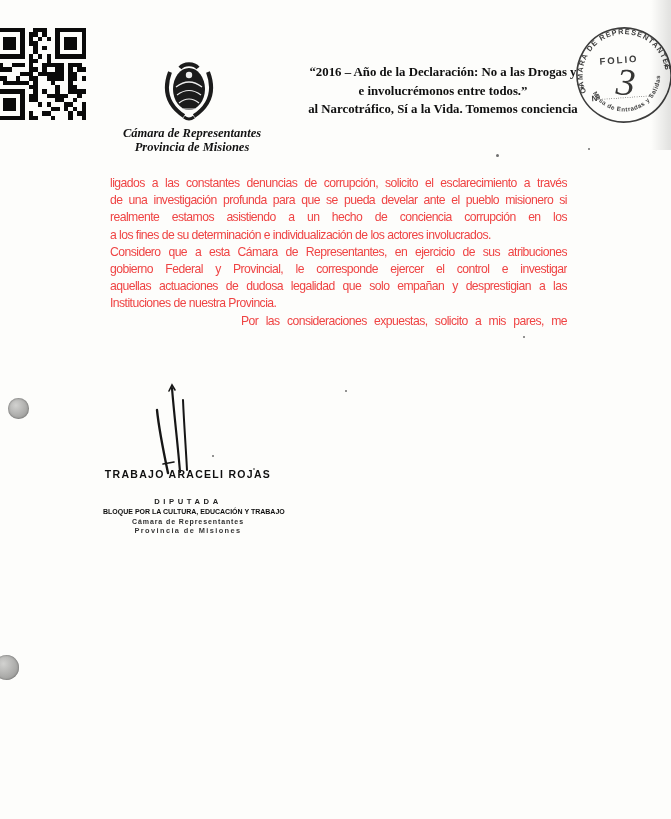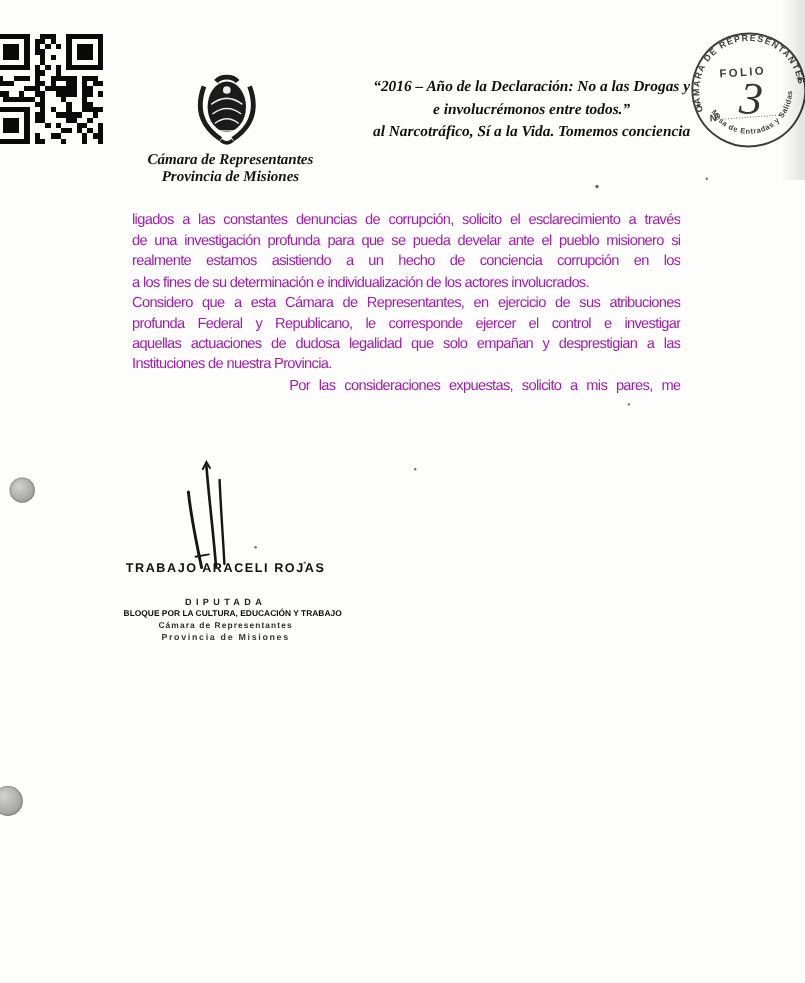--- a/index.html
+++ b/index.html
@@ -16,29 +16,29 @@
   
   .emblem{position:absolute;left:162px;top:60px;}
   .institution{
     position:absolute;left:108px;top:126px;width:168px;text-align:center;
     font-family:"Liberation Serif",serif;font-style:italic;font-weight:bold;
     font-size:12.5px;line-height:14px;color:#131313;
   }
   
   .motto{
     position:absolute;left:294px;top:63px;width:298px;text-align:center;
-    font-family:"Liberation Serif",serif;font-style:italic;font-weight:bold;
+    font-family:"Liberation Serif",serif;font-weight:bold;
     font-size:12.8px;line-height:18.5px;color:#0f0f0f;
   }
   
   .stamp{position:absolute;left:566px;top:15px;mix-blend-mode:multiply;opacity:.93;}
   
   .body-text{
     position:absolute;left:110px;top:175px;width:457px;
-    font-size:12.2px;letter-spacing:-0.55px;line-height:17.2px;color:#a21caf;
+    font-size:12.2px;letter-spacing:-0.55px;line-height:17.2px;color:#ef4444;
   }
   .body-text .line{
     text-align:justify;text-align-last:justify;height:17.2px;overflow:hidden;
   }
   .body-text .line.last{text-align-last:left;}
   .para-closing .line:first-child{padding-left:131px;}
   
   .sig-strokes{position:absolute;left:130px;top:378px;z-index:3;}
   .sig-block{position:absolute;left:103px;top:468px;width:170px;text-align:center;z-index:2;}
   .sig-name{font-size:10.5px;font-weight:bold;letter-spacing:1.3px;color:#101010;white-space:nowrap;}
@@ -114,21 +114,21 @@
 
   <div class="body-text">
     <div class="para">
         <div class="line">ligados a las constantes denuncias de corrupción, solicito el esclarecimiento a través</div>
         <div class="line">de una investigación profunda para que se pueda develar ante el pueblo misionero si</div>
         <div class="line">realmente estamos asistiendo a un hecho de conciencia corrupción en los</div>
         <div class="line last">a los fines de su determinación e individualización de los actores involucrados.</div>
       </div>
     <div class="para">
         <div class="line">Considero que a esta Cámara de Representantes, en ejercicio de sus atribuciones</div>
-        <div class="line">profunda Federal y Republicano, le corresponde ejercer el control e investigar</div>
+        <div class="line">gobierno Federal y Provincial, le corresponde ejercer el control e investigar</div>
         <div class="line">aquellas actuaciones de dudosa legalidad que solo empañan y desprestigian a las</div>
         <div class="line last">Instituciones de nuestra Provincia.</div>
       </div>
     <div class="para para-closing">
         <div class="line">Por las consideraciones expuestas, solicito a mis pares, me</div>
       </div>
   </div>
 
   <svg class="sig-strokes" width="130" height="100" viewBox="0 0 130 100">
     <g stroke="#161616" stroke-linecap="round" fill="none">

